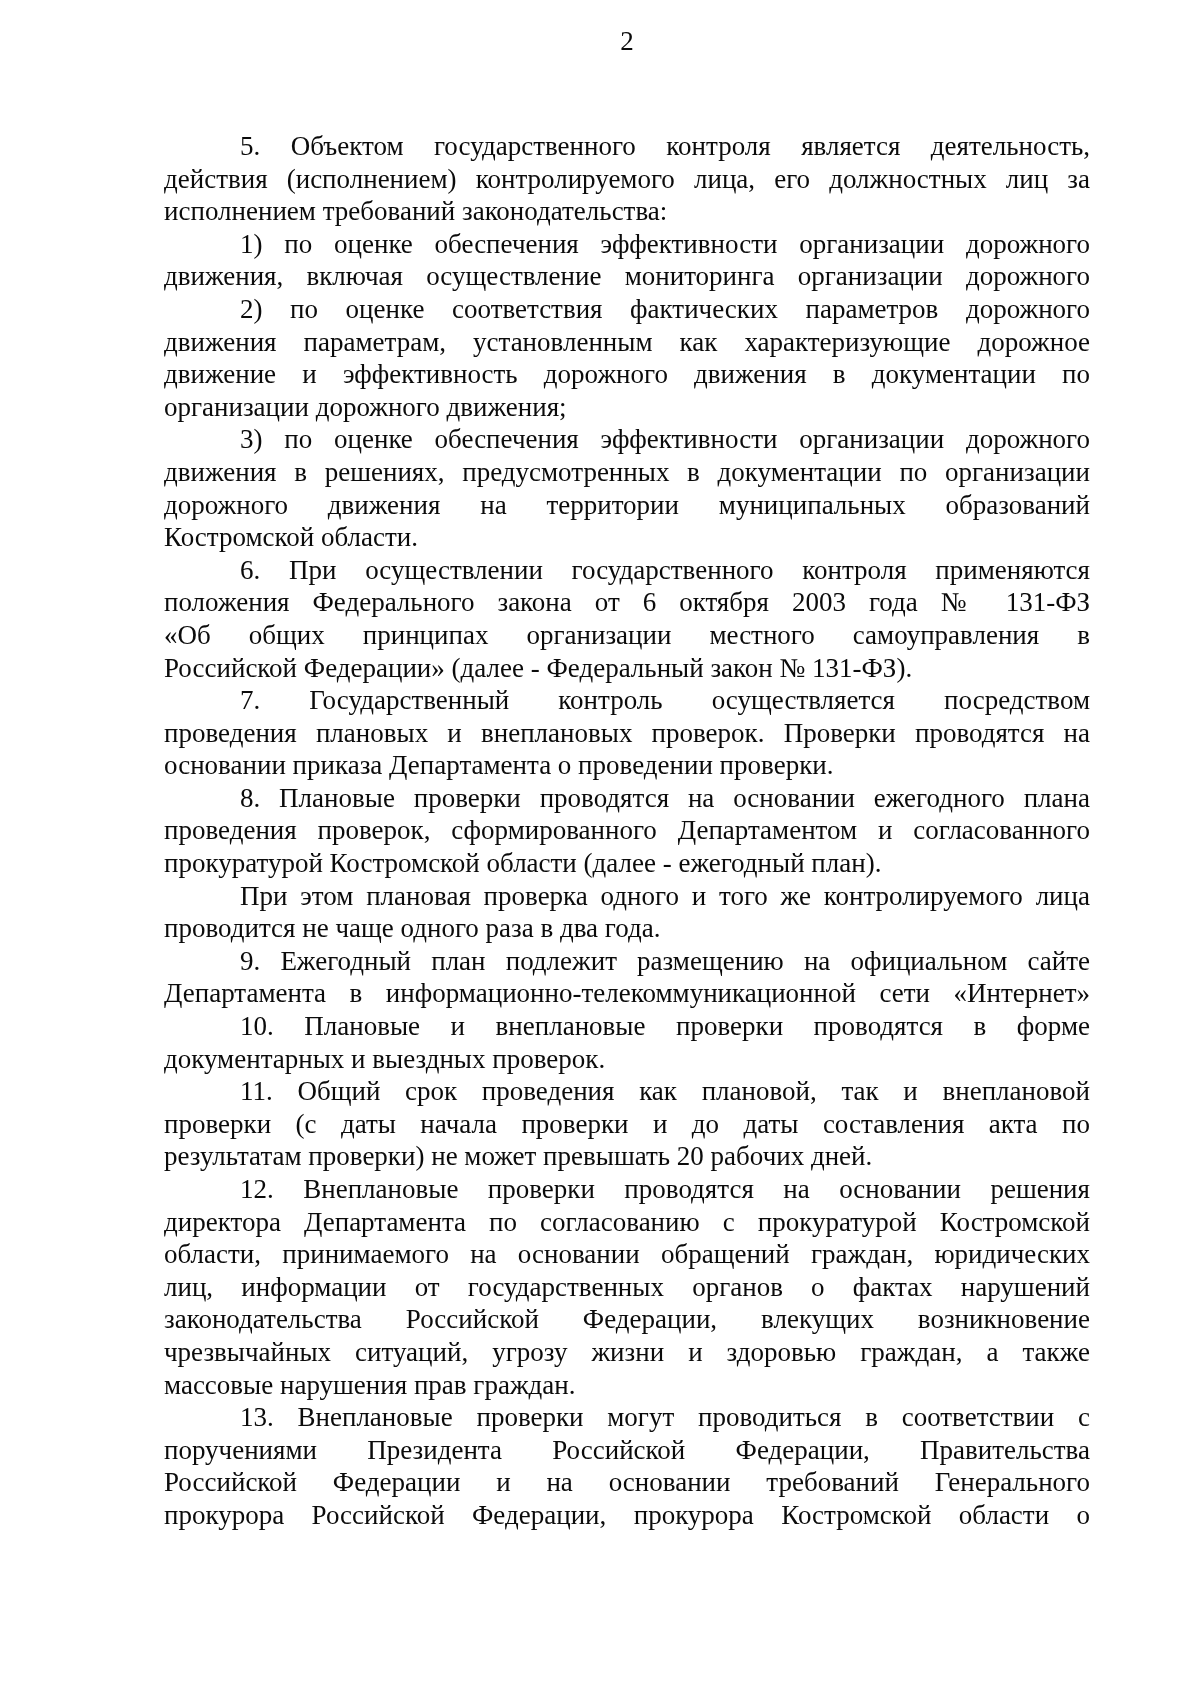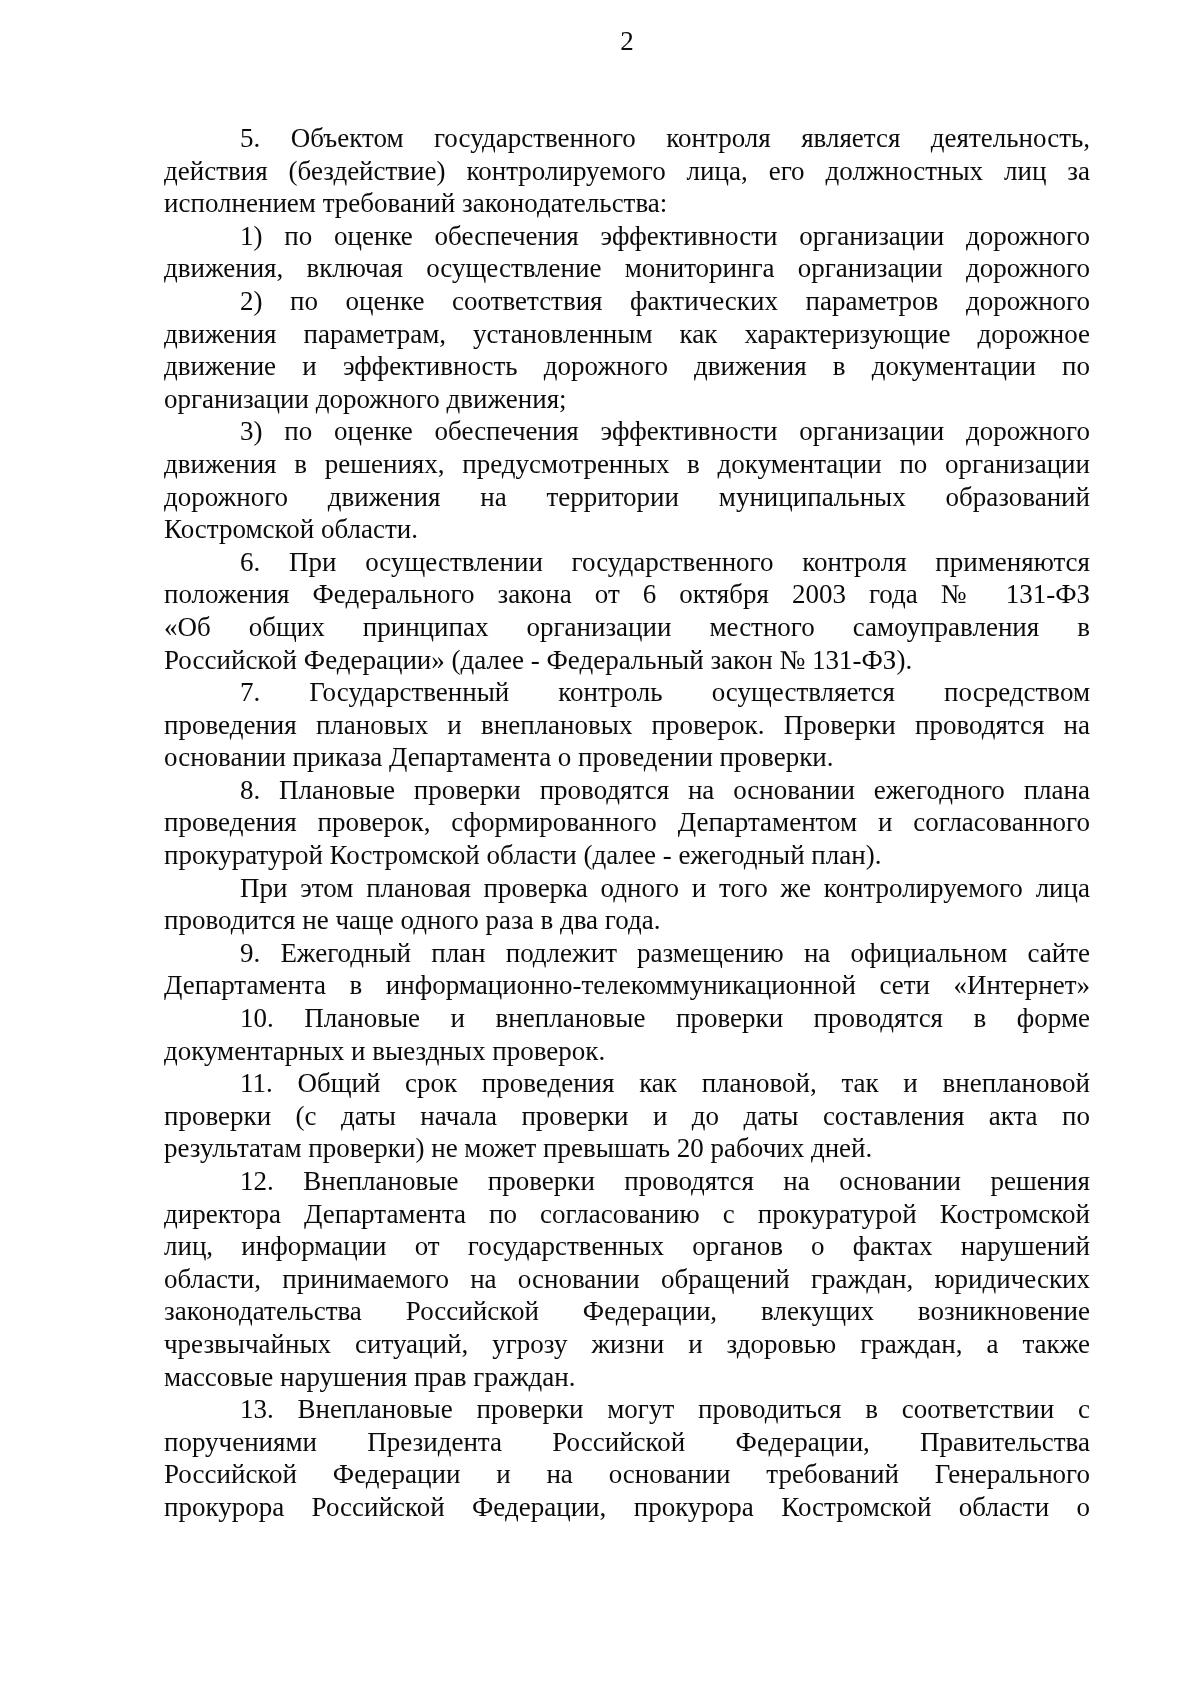--- a/index.html
+++ b/index.html
@@ -20,21 +20,21 @@
     position: absolute;
     top: 25px;
     left: 164px;
     width: 926px;
     text-align: center;
     font-size: 27px;
     line-height: 32px;
   }
   .doc-body {
     position: absolute;
-    top: 122px;
+    top: 130px;
     left: 164px;
     width: 926px;
     font-size: 27px;
     line-height: 32.6px;
   }
   .para {
     margin: 0;
   }
   .line {
     text-align: left;
@@ -49,21 +49,21 @@
   }
 </style>
 </head>
 <body>
 
 <div class="page">
   <div class="page-number">2</div>
   <div class="doc-body">
       <div class="para">
         <div class="line full first">5. Объектом государственного контроля является деятельность,</div>
-        <div class="line full">действия (бездействие) контролируемого лица, его должностных лиц за</div>
+        <div class="line full">действия (исполнением) контролируемого лица, его должностных лиц за</div>
         <div class="line">исполнением требований законодательства:</div>
       </div>
       <div class="para">
         <div class="line full first">1) по оценке обеспечения эффективности организации дорожного</div>
         <div class="line full">движения, включая осуществление мониторинга организации дорожного</div>
       </div>
       <div class="para">
         <div class="line full first">2) по оценке соответствия фактических параметров дорожного</div>
         <div class="line full">движения параметрам, установленным как характеризующие дорожное</div>
         <div class="line full">движение и эффективность дорожного движения в документации по</div>
@@ -104,22 +104,22 @@
         <div class="line">документарных и выездных проверок.</div>
       </div>
       <div class="para">
         <div class="line full first">11. Общий срок проведения как плановой, так и внеплановой</div>
         <div class="line full">проверки (с даты начала проверки и до даты составления акта по</div>
         <div class="line">результатам проверки) не может превышать 20 рабочих дней.</div>
       </div>
       <div class="para">
         <div class="line full first">12. Внеплановые проверки проводятся на основании решения</div>
         <div class="line full">директора Департамента по согласованию с прокуратурой Костромской</div>
+        <div class="line full">области, принимаемого на основании обращений граждан, юридических</div>
         <div class="line full">лиц, информации от государственных органов о фактах нарушений</div>
-        <div class="line full">области, принимаемого на основании обращений граждан, юридических</div>
         <div class="line full">законодательства Российской Федерации, влекущих возникновение</div>
         <div class="line full">чрезвычайных ситуаций, угрозу жизни и здоровью граждан, а также</div>
         <div class="line">массовые нарушения прав граждан.</div>
       </div>
       <div class="para">
         <div class="line full first">13. Внеплановые проверки могут проводиться в соответствии с</div>
         <div class="line full">поручениями Президента Российской Федерации, Правительства</div>
         <div class="line full">Российской Федерации и на основании требований Генерального</div>
         <div class="line full">прокурора Российской Федерации, прокурора Костромской области о</div>
       </div>

